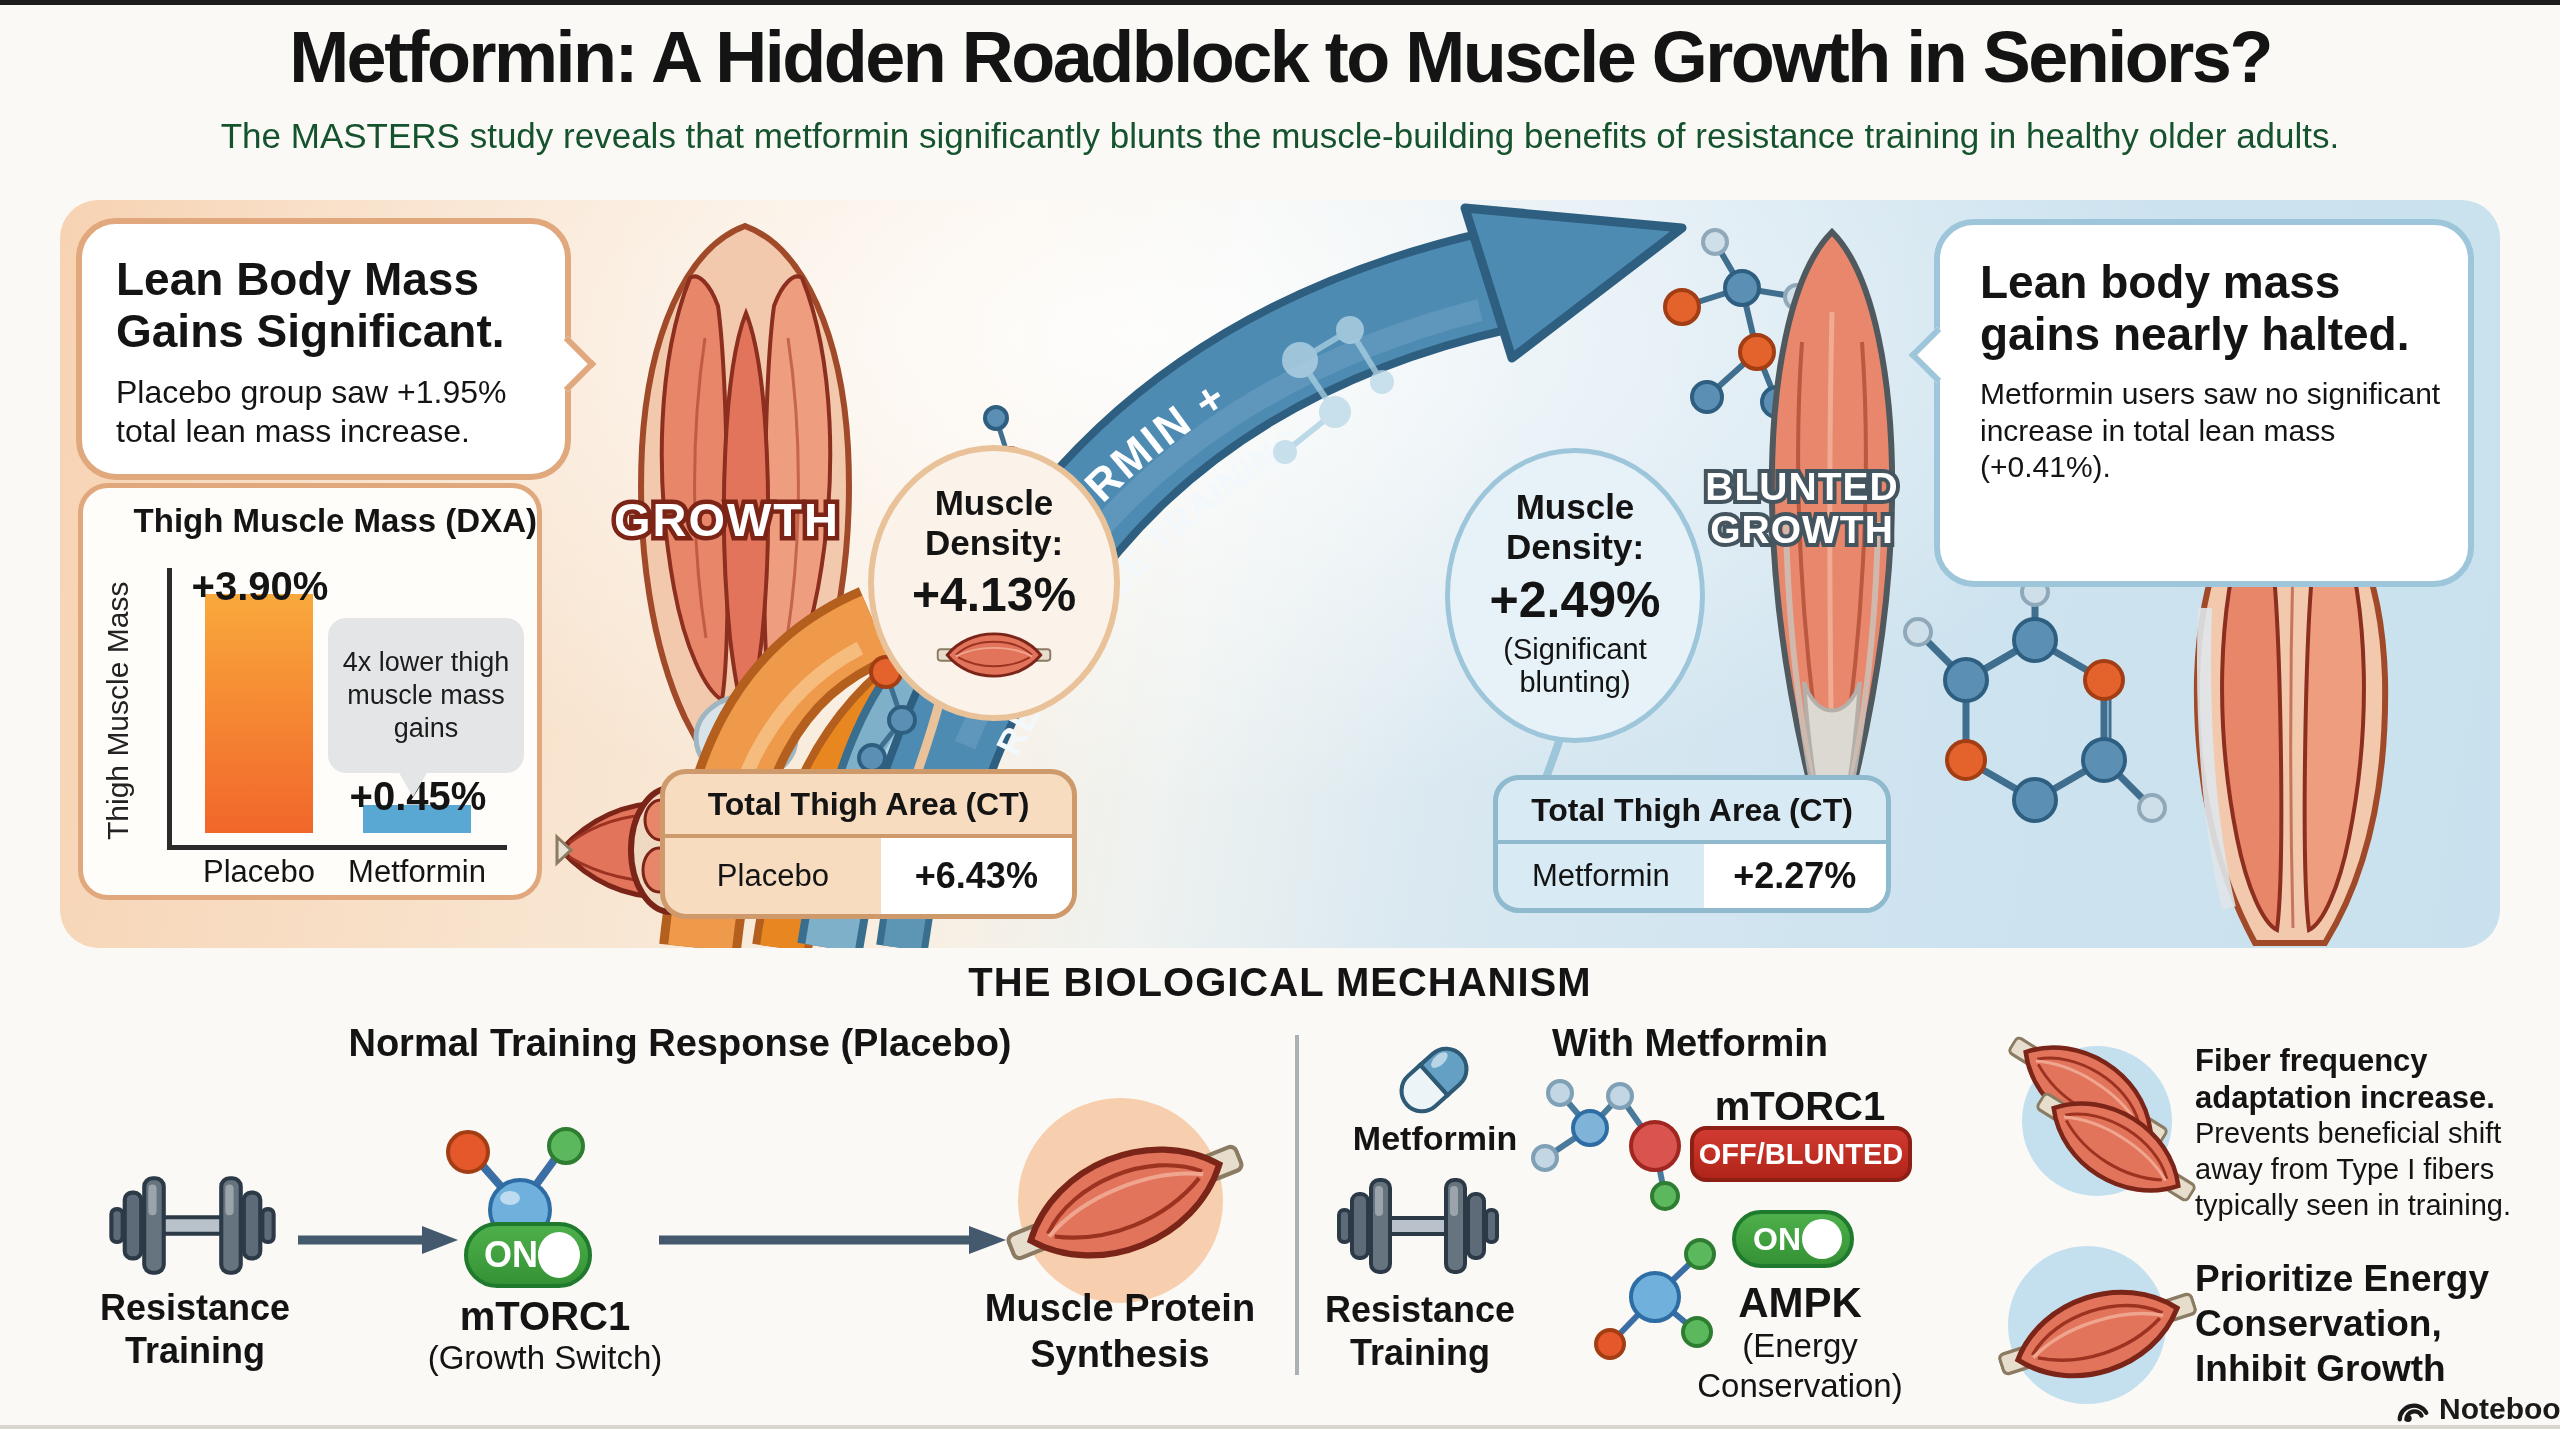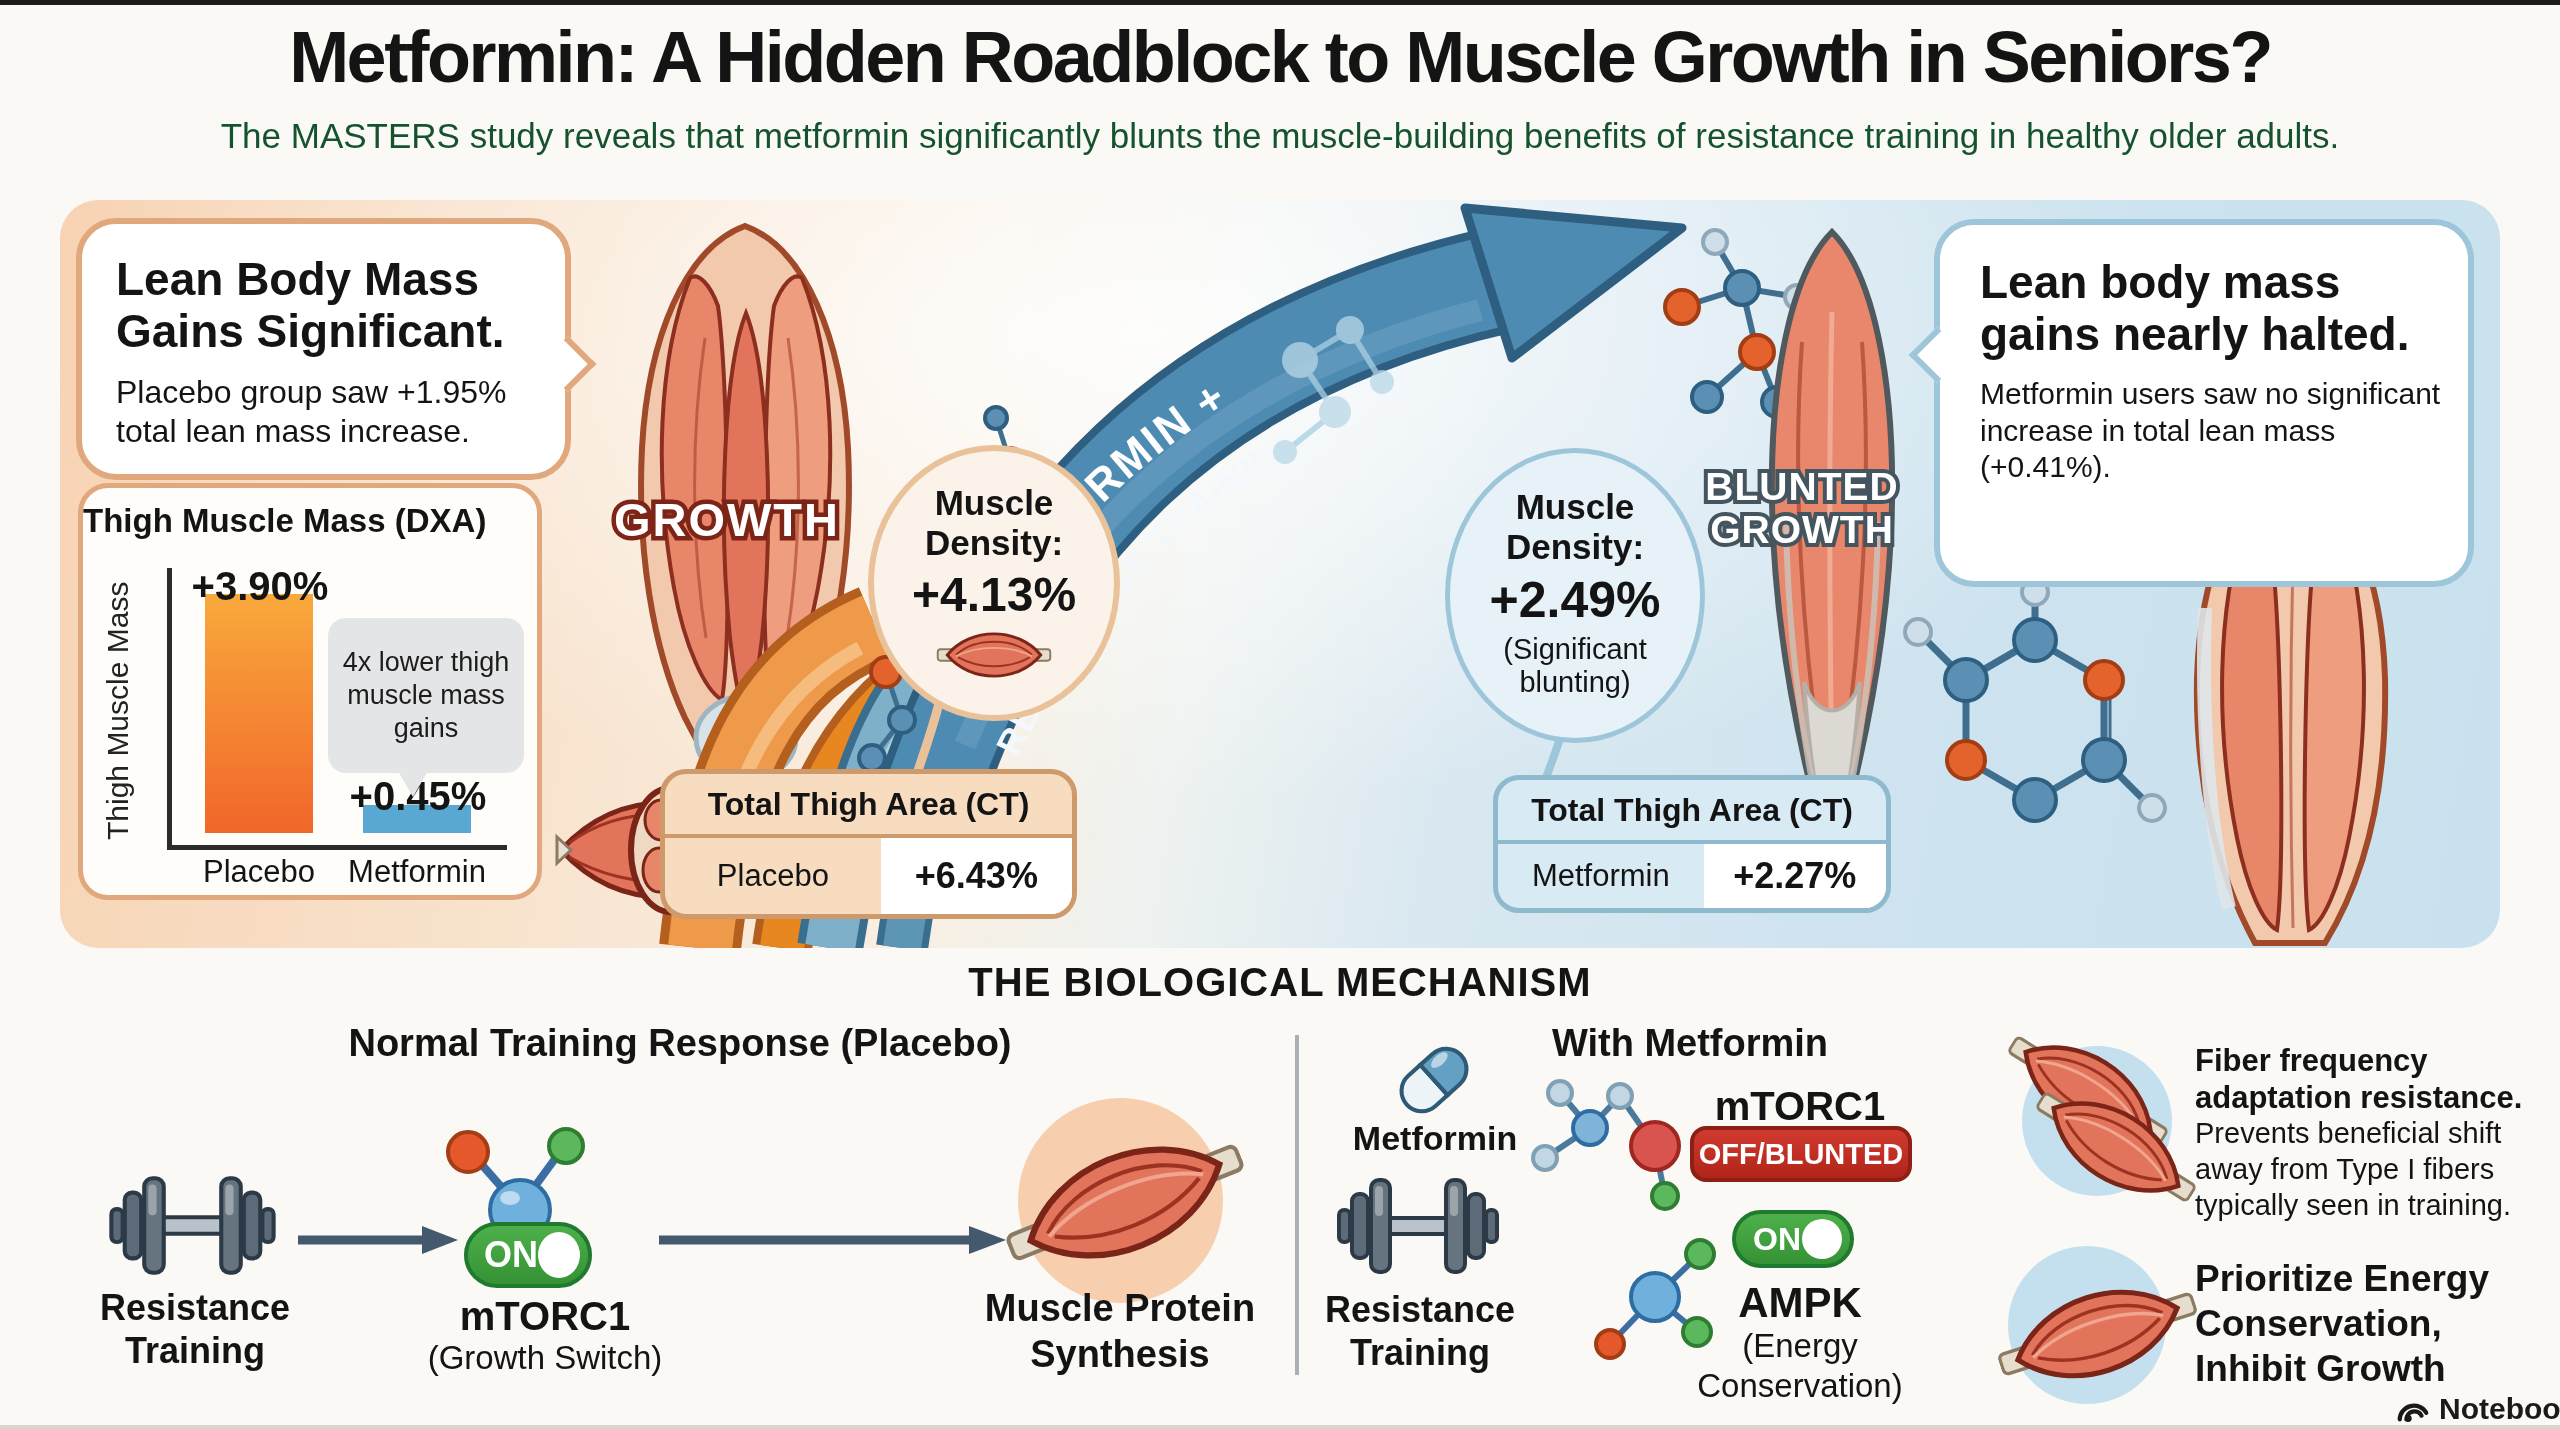--- a/index.html
+++ b/index.html
@@ -20,21 +20,21 @@
   .bubble.l{border:6px solid #e0a87c;padding:30px 26px 36px 34px;}
   .bubble.r{border:6px solid #9ec6da;padding:32px 26px 20px 40px;}
   .bubble h3{margin:0;font-size:46px;line-height:1.12;font-weight:bold;}
   .bubble p{margin:16px 0 0 0;font-size:32px;line-height:1.22;}
   .tail-r{width:34px;height:34px;background:#fff;transform:rotate(45deg);
           border-top:6px solid #e0a87c;border-right:6px solid #e0a87c;}
   .tail-l{width:34px;height:34px;background:#fff;transform:rotate(45deg);
           border-left:6px solid #9ec6da;border-bottom:6px solid #9ec6da;}
 
   .chart-card{background:#fffdf9;border:5px solid #e0a87c;border-radius:30px;box-sizing:border-box;}
-  .chart-title{left:0;top:14px;width:100%;text-align:left;font-size:33px;font-weight:bold;}
+  .chart-title{left:0;top:14px;width:100%;text-align:right;font-size:33px;font-weight:bold;}
   .ylab{left:18px;top:88px;height:270px;writing-mode:vertical-rl;transform:rotate(180deg);
         font-size:30px;color:#222;text-align:center;}
   .axis-y{left:84px;top:80px;width:5px;height:280px;background:#2b2b2b;}
   .axis-x{left:84px;top:357px;width:340px;height:5px;background:#2b2b2b;}
   .bar{position:absolute;bottom:62px;width:108px;}
   .bar.orange{left:122px;background:linear-gradient(180deg,#f9a93c,#f1662a);}
   .bar.blue{left:280px;background:#58a8d3;}
   .bar-val{font-size:40px;font-weight:bold;text-align:center;width:170px;}
   .bar-cat{font-size:31px;text-align:center;width:160px;}
   .callout{background:#e4e5e7;border-radius:18px;padding:28px 6px;width:184px;
@@ -432,21 +432,21 @@
   <div class="abs sub" style="left:1660px;top:1326px;width:280px;">(Energy Conservation)</div>
 
   <div class="abs iconcircle" style="left:2022px;top:1046px;width:150px;height:150px;"></div>
   <svg class="abs" style="left:1998px;top:1042px;transform:rotate(32deg);" width="180" height="98">
       <use href="#sym-spindle"></use>
     </svg>
   <svg class="abs" style="left:2026px;top:1098px;transform:rotate(32deg);" width="180" height="98">
       <use href="#sym-spindle"></use>
     </svg>
   <div class="abs" style="left:2195px;top:1042px;width:362px;">
-    <span class="note-b">Fiber frequency adaptation resistance.</span><br>
+    <span class="note-b">Fiber frequency adaptation increase.</span><br>
     <span class="note-t">Prevents beneficial shift away from Type I fibers typically seen in training.</span>
   </div>
 
   <div class="abs iconcircle" style="left:2008px;top:1246px;width:158px;height:158px;"></div>
   <svg class="abs" style="left:1995px;top:1278px;transform:rotate(-18deg);" width="205" height="112">
       <use href="#sym-spindle"></use>
     </svg>
   <div class="abs note-b" style="left:2195px;top:1256px;width:340px;font-size:37px;line-height:1.22;">Prioritize Energy Conservation, Inhibit Growth</div>
 
   <div class="abs brand" style="left:2395px;top:1392px;">

